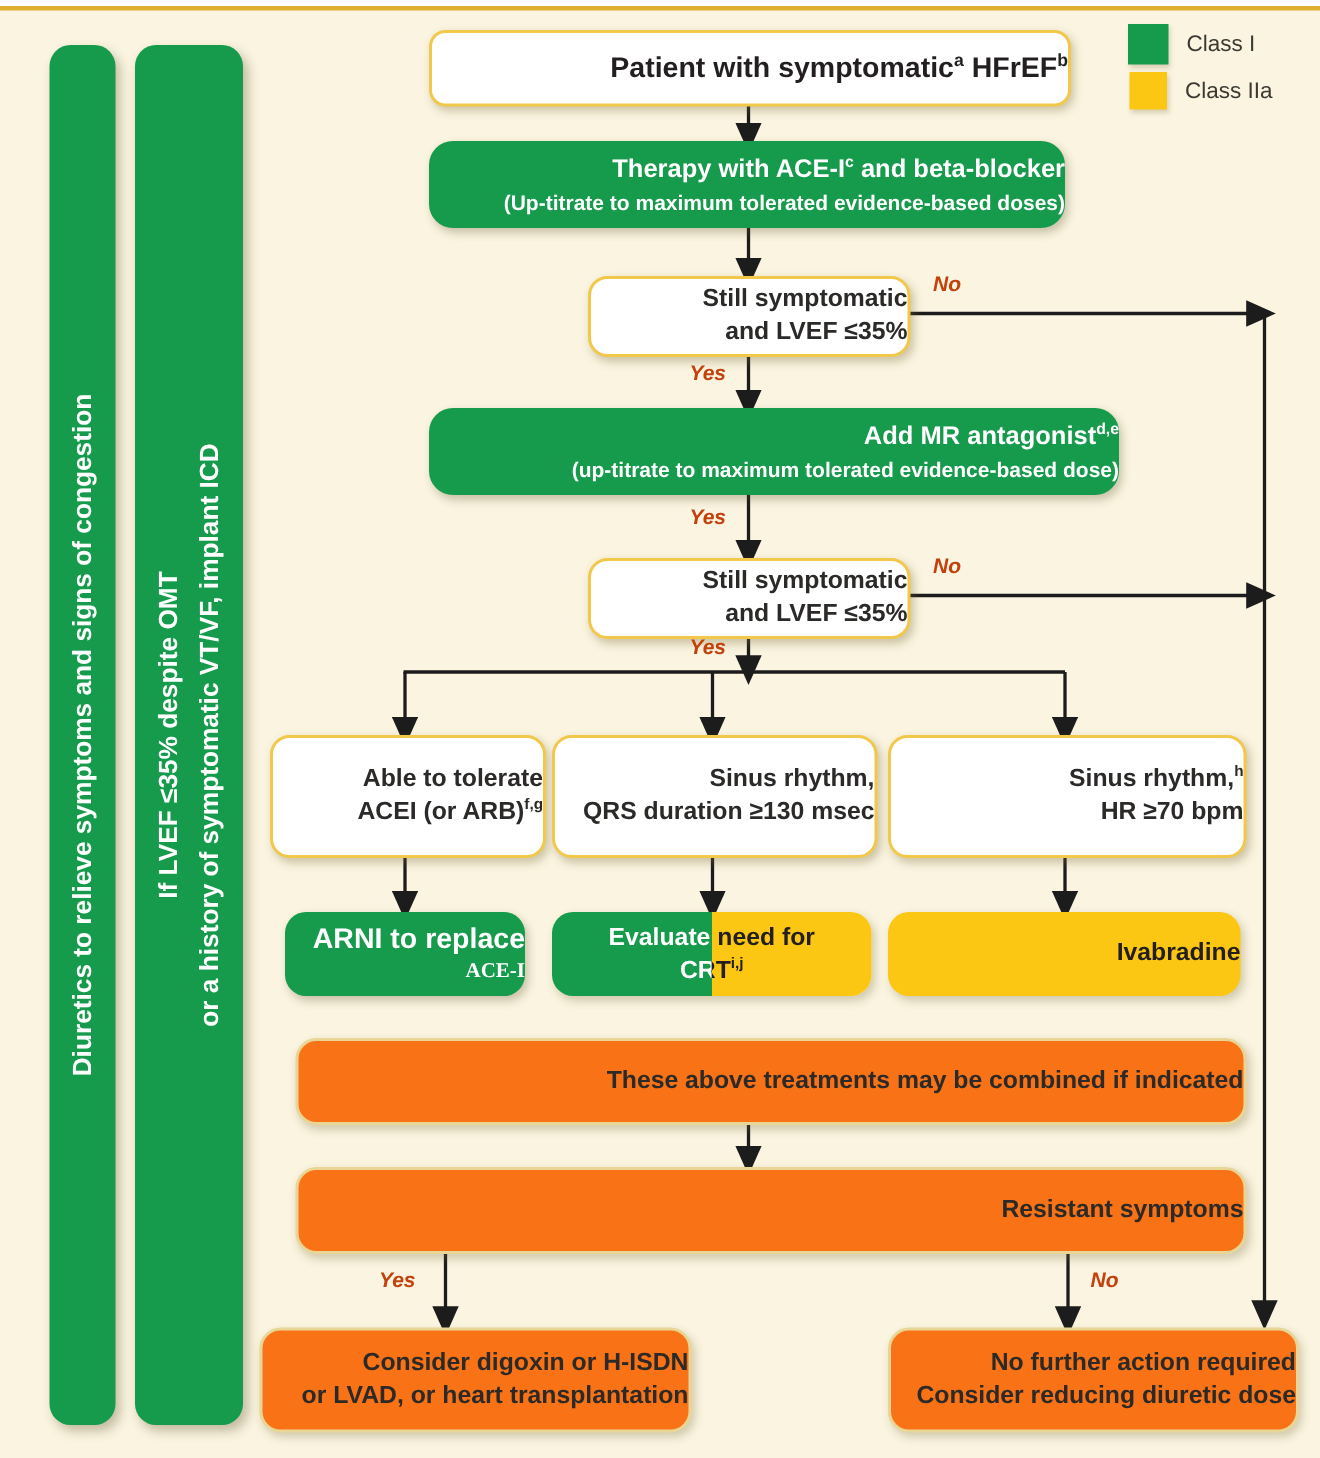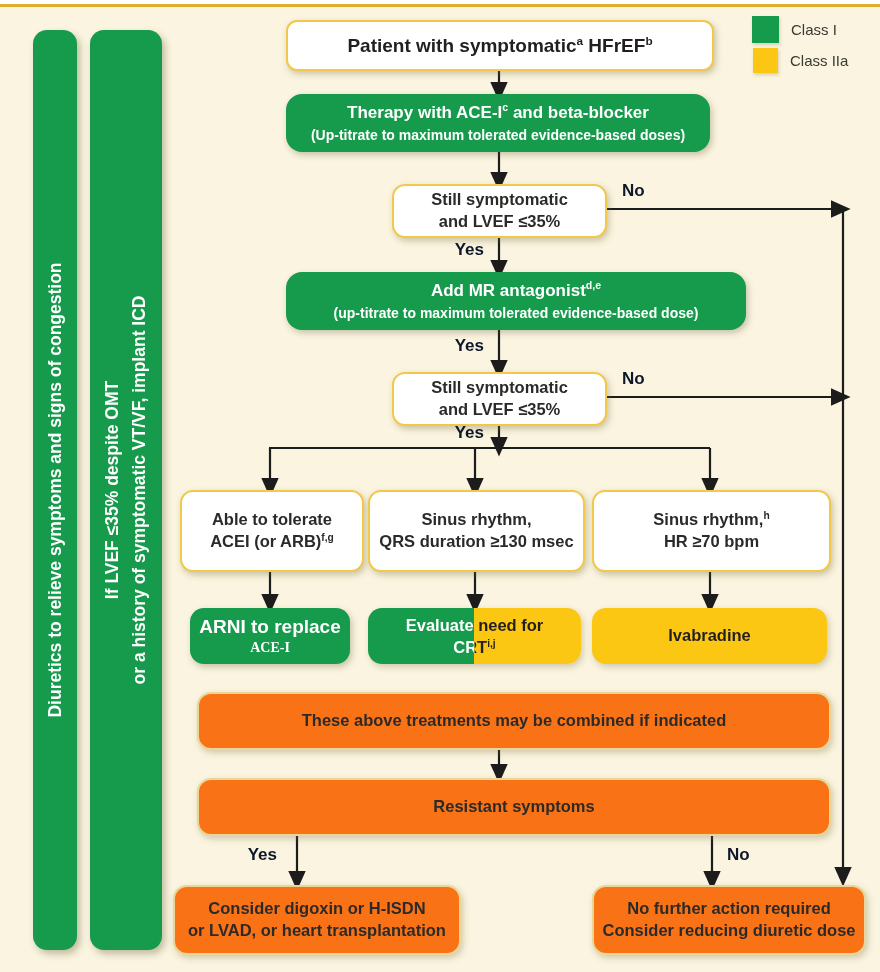--- a/index.html
+++ b/index.html
@@ -23,21 +23,21 @@
   .vbar .vtext{
     position:absolute;left:50%;top:50%;
     transform:translate(-50%,-50%) rotate(-90deg);
     width:900px;text-align:center;color:#ffffff;
     font-weight:bold;font-size:17.5px;line-height:27px;white-space:nowrap;
   }
 
   
   .node{
     position:absolute;display:flex;flex-direction:column;
-    align-items:center;justify-content:center;text-align:center;
+    align-items:flex-end;justify-content:center;text-align:center;
     color:#2b2a28;line-height:1.32;
   }
   .white-node{
     background:#ffffff;border:2.5px solid #f1c84a;border-radius:13px;
     box-shadow:2px 3px 6px rgba(120,105,55,0.35);
     font-size:16.5px;font-weight:600;
   }
   .pale-node{
     background:#f97316;border:2px solid #e9d696;border-radius:14px;
     box-shadow:2px 3px 6px rgba(120,105,55,0.3);
@@ -66,21 +66,21 @@
   .split-layer{
     position:absolute;inset:0;display:flex;flex-direction:column;
     align-items:center;justify-content:center;text-align:center;
     font-weight:bold;font-size:16.5px;line-height:1.35;
   }
   .split-white{color:#ffffff;clip-path:inset(0 50% 0 0);}
   .split-dark{color:#231f20;clip-path:inset(0 0 0 50%);}
 
   
   .flow-label{
-    position:absolute;font-weight:bold;font-size:17px;color:#0f172a;
+    position:absolute;font-weight:bold;font-size:14px;color:#c2410c;font-style:italic;
   }
   .align-r{text-align:right;}
 
   
   .legend-row{position:absolute;display:flex;align-items:center;}
   .swatch{display:inline-block;box-shadow:1px 2px 3px rgba(120,105,55,0.25);}
   .legend-label{margin-left:12px;font-size:15px;color:#3a3a33;}
 
   svg.arrows{position:absolute;left:0;top:0;}
 </style>

